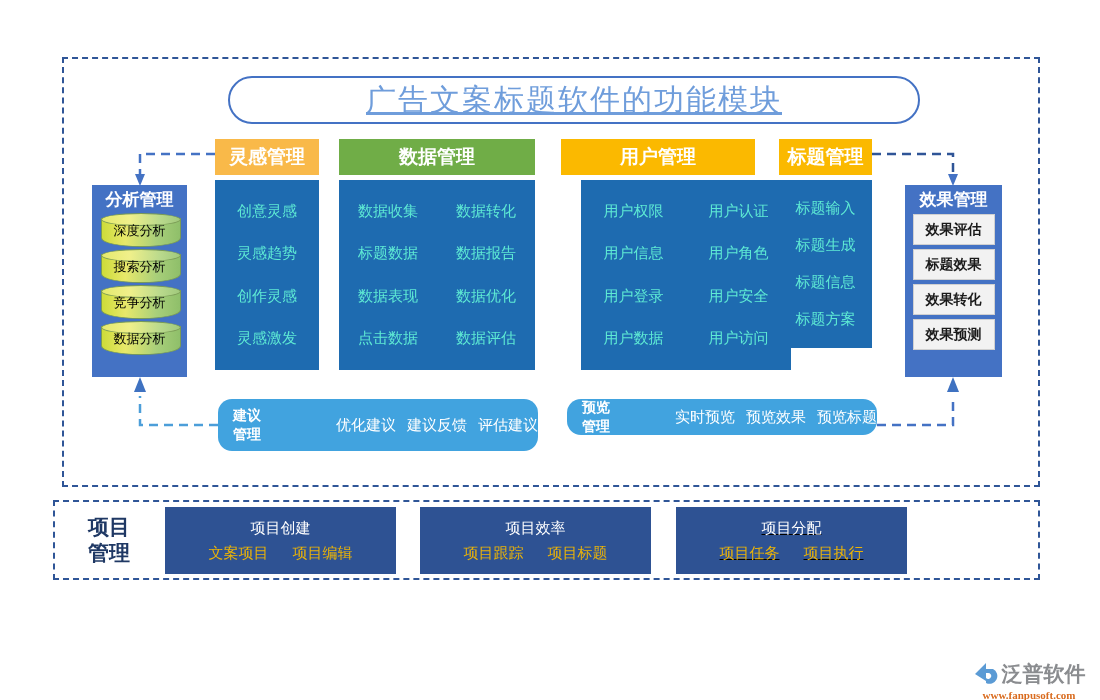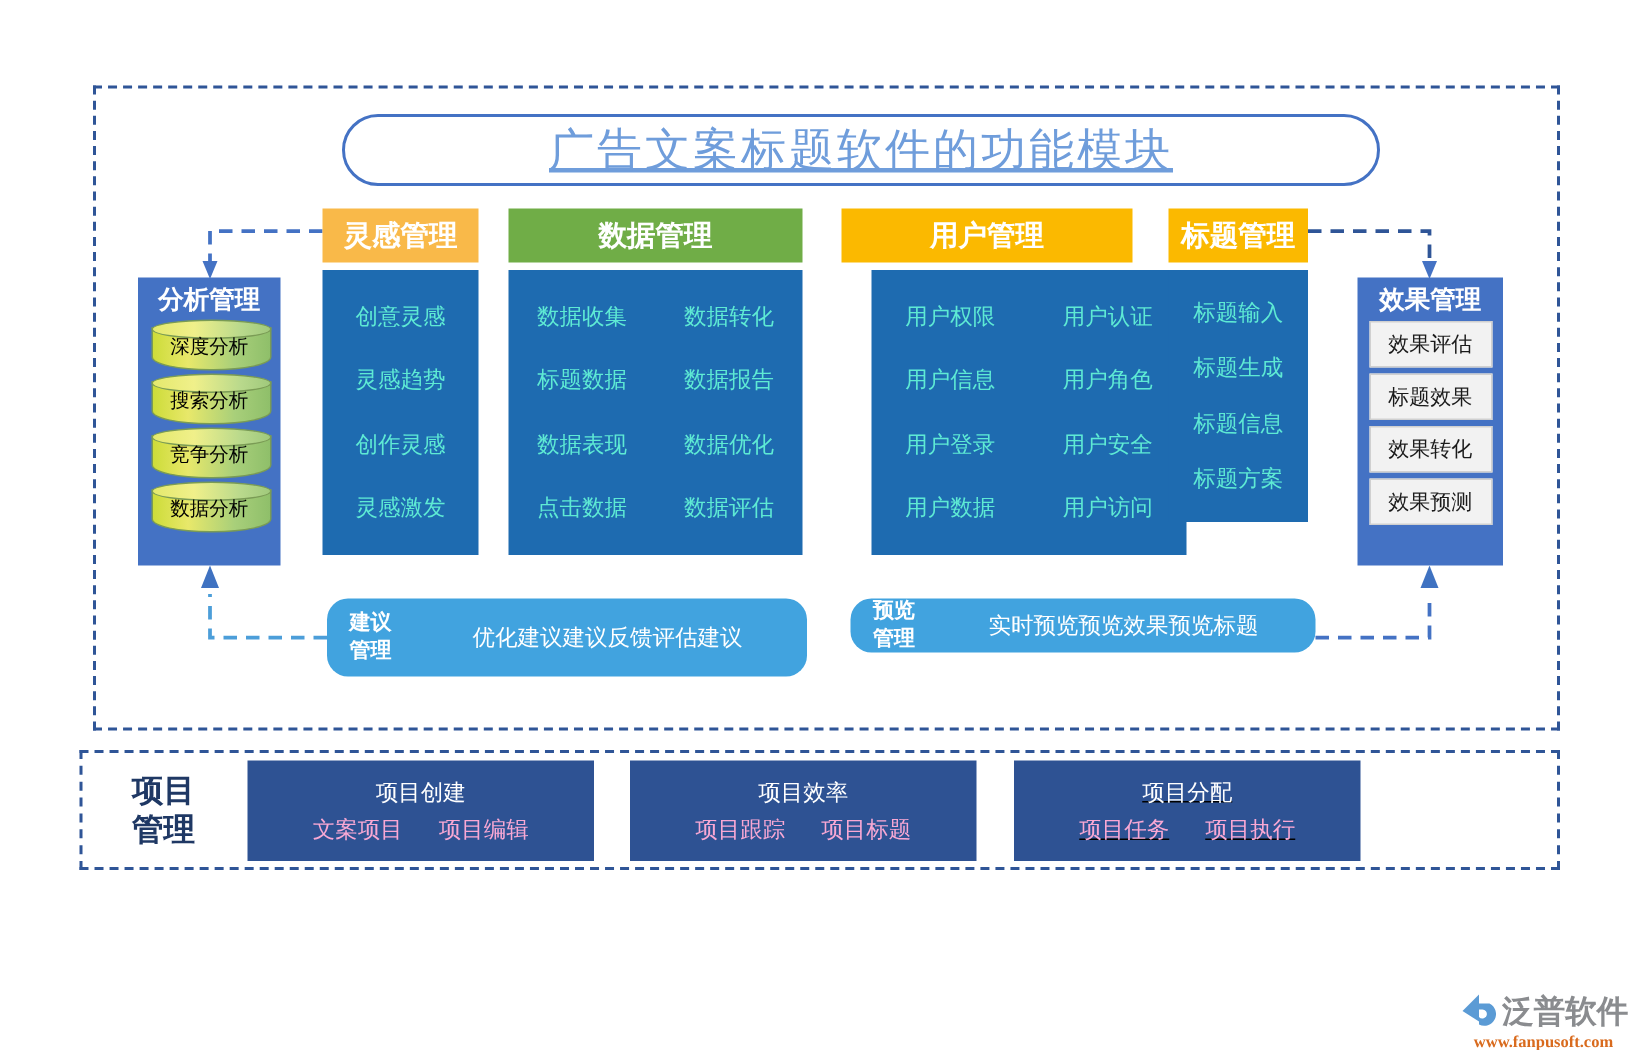--- a/index.html
+++ b/index.html
@@ -138,37 +138,37 @@
     font-family: "Liberation Serif", "DejaVu Serif", serif;
     font-weight: bold; font-size: 17px; color: #ffffff;
     white-space: nowrap; margin-bottom: 3px;
   }
   .effect-chip {
     width: 80px; height: 29px;
     background: #f2f2f2;
     border: 1px solid #d0d0d0;
     margin-bottom: 4px;
     display: flex; align-items: center; justify-content: center;
-    font-size: 14px; color: #1a1a1a; white-space: nowrap;
+    font-size: 14px; color: #1a1a1a; white-space: nowrap; font-weight: bold;
   }
 
   
   .pill {
     background: #41a3df;
     border-radius: 14px;
     display: flex; align-items: center;
     padding-left: 10px;
   }
   .pill-title {
     font-family: "Liberation Serif", "DejaVu Serif", serif;
     font-weight: bold; font-size: 14px; color: #ffffff;
     line-height: 19px; white-space: nowrap;
     width: 38px; text-align: center; margin-right: 6px;
   }
-  .pill-items { display: flex; align-items: center; flex: 1; justify-content: center; }
+  .pill-items { display: flex; align-items: center; flex: 1; justify-content: flex-end; gap: 11px; }
   .pill-item { color: #ffffff; font-size: 15px; white-space: nowrap; }
 
   #pill-suggestion { left: 218px; top: 399px; width: 320px; height: 52px; }
   #pill-preview    { left: 567px; top: 399px; width: 310px; height: 36px; }
 
   
   #project-label {
     left: 68px; top: 505px; width: 82px; height: 70px;
     display: flex; flex-direction: column; align-items: center; justify-content: center;
     font-family: "Liberation Serif", "DejaVu Serif", serif;
@@ -176,21 +176,21 @@
     line-height: 26px;
   }
   .proj-card {
     background: #2e5293;
     height: 67px; top: 507px;
     display: flex; flex-direction: column; align-items: center; justify-content: center;
     gap: 6px;
   }
   .proj-head { color: #ffffff; font-size: 15px; white-space: nowrap; }
   .proj-subs { display: flex; gap: 24px; }
-  .proj-sub { color: #f9a8d4; font-size: 15px; white-space: nowrap; }
+  .proj-sub { color: #eab308; font-size: 15px; white-space: nowrap; }
   #proj-card-0 { left: 165px; width: 231px; }
   #proj-card-1 { left: 420px; width: 231px; }
   #proj-card-2 { left: 676px; width: 231px; text-decoration: underline; }
 
   
   #connectors { left: 0; top: 0; width: 1100px; height: 700px; pointer-events: none; }
 
   
   #logo {
     left: 963px; top: 660px; width: 132px; height: 40px;

